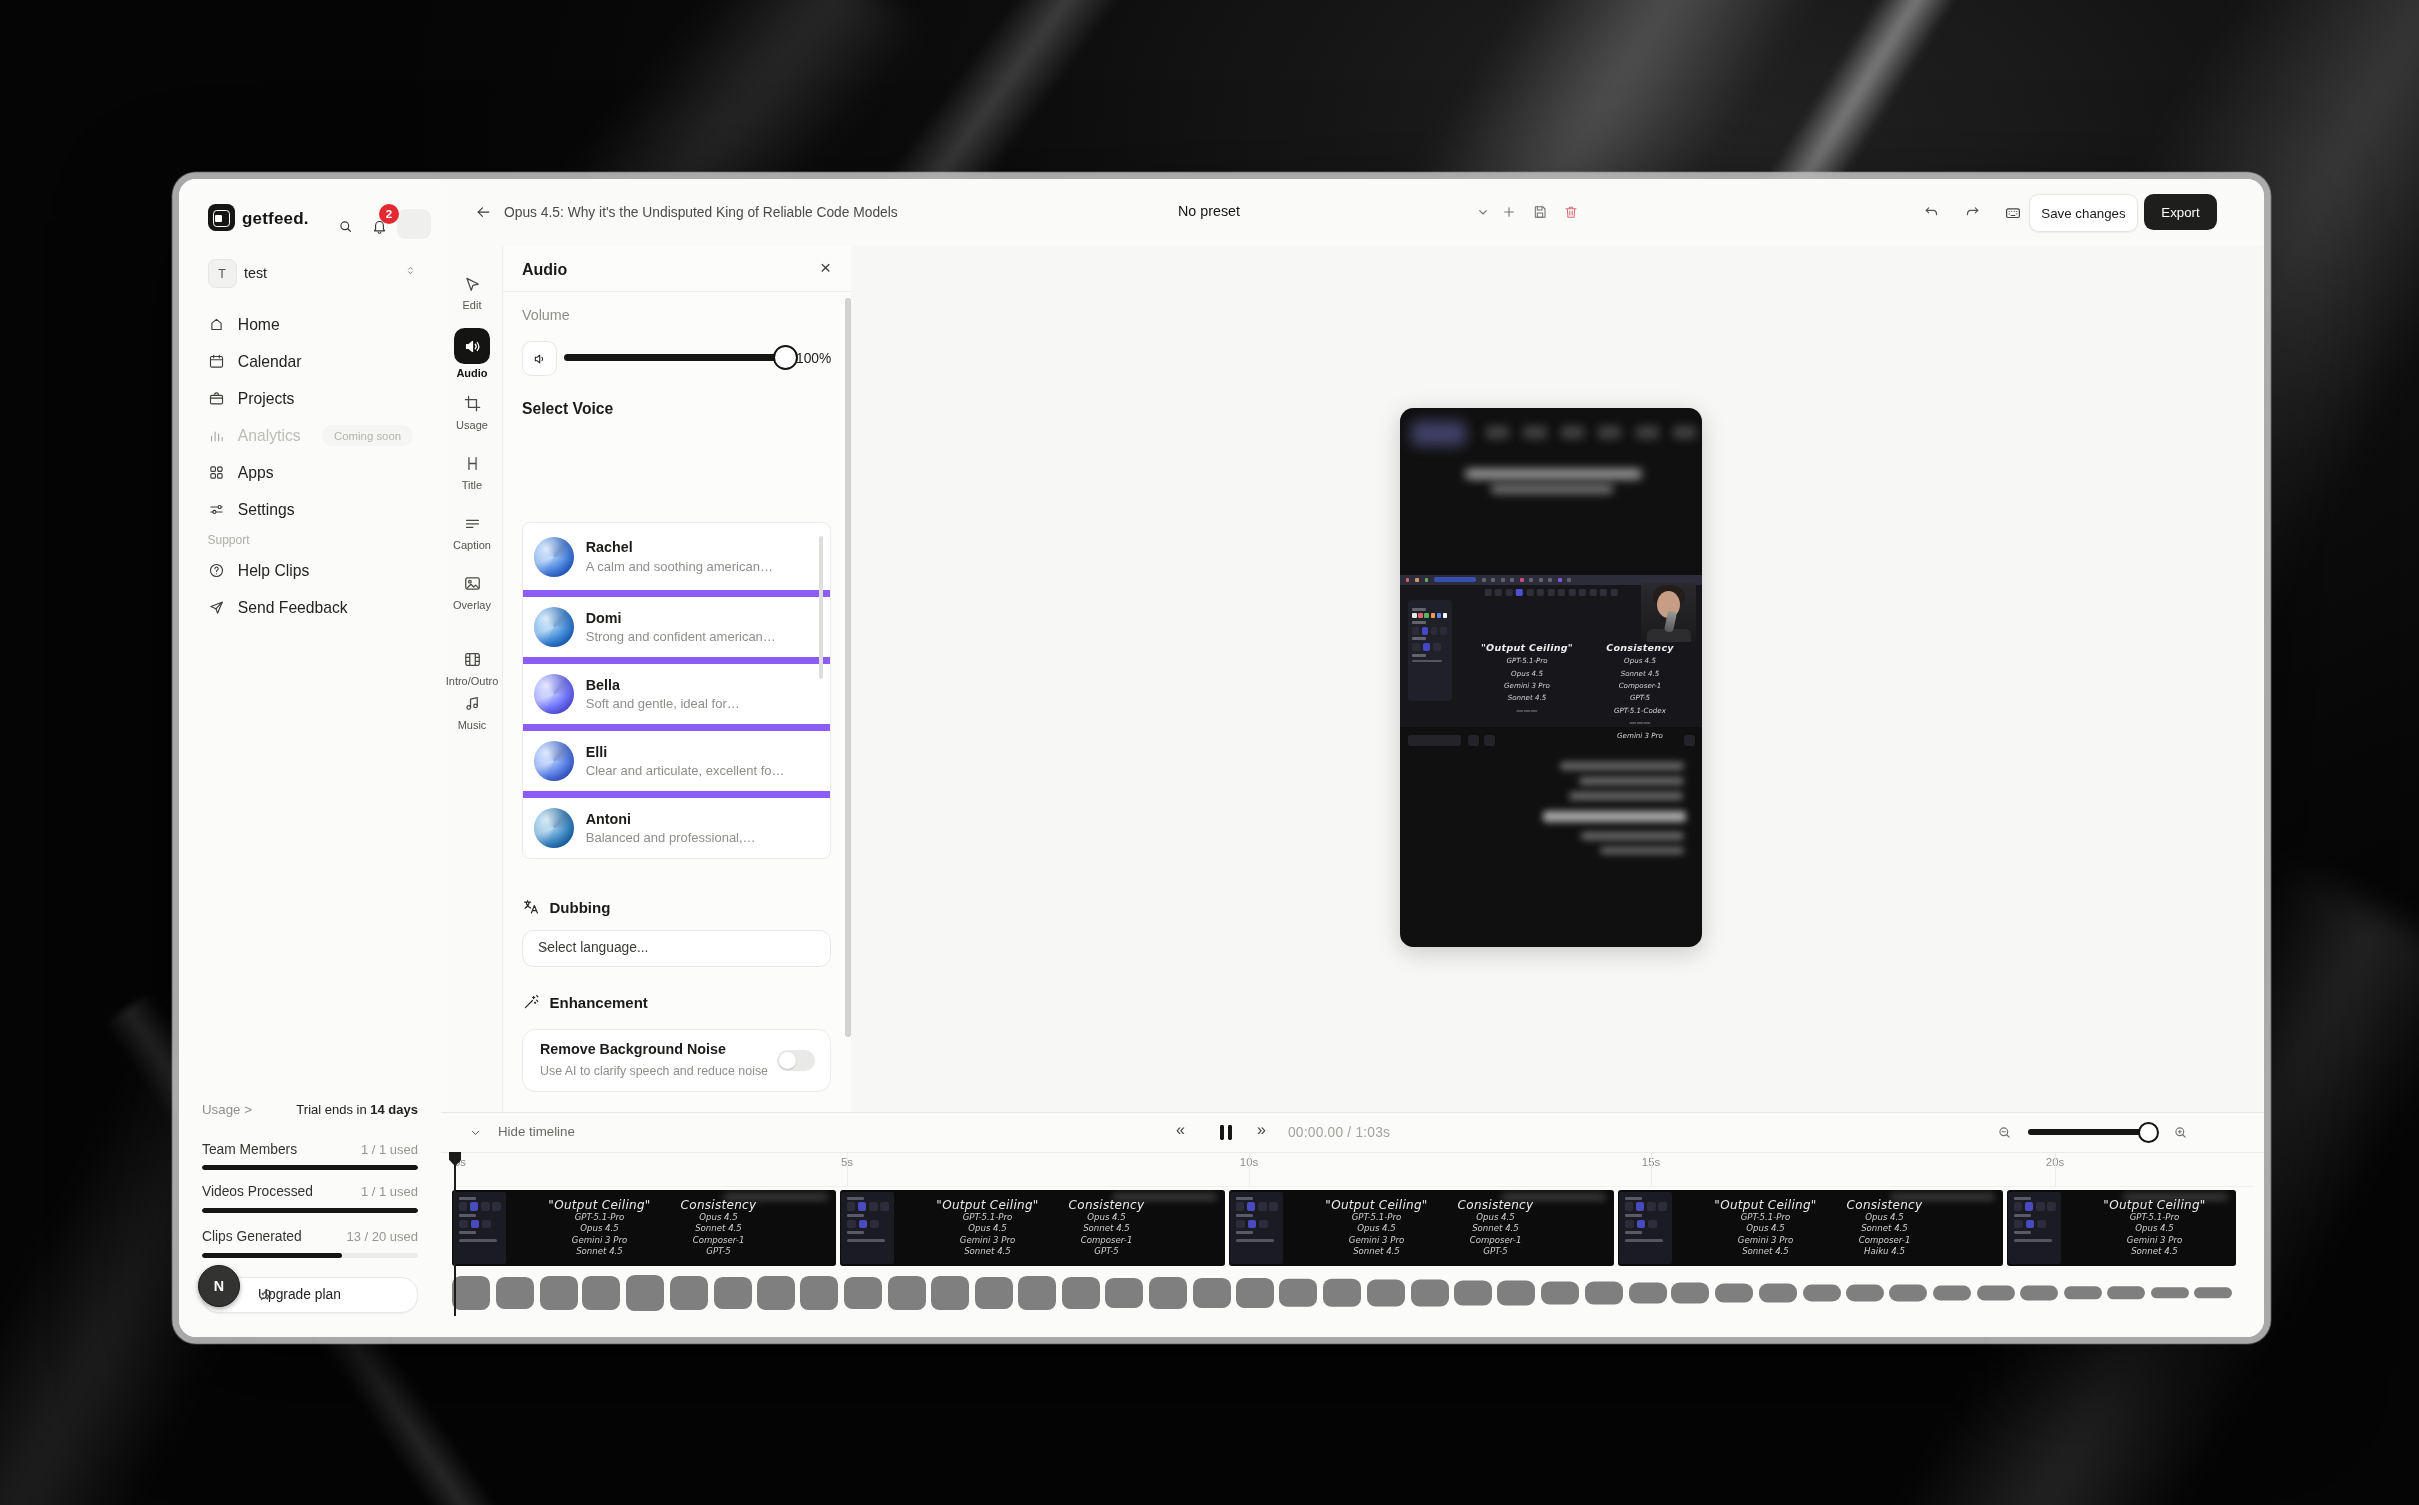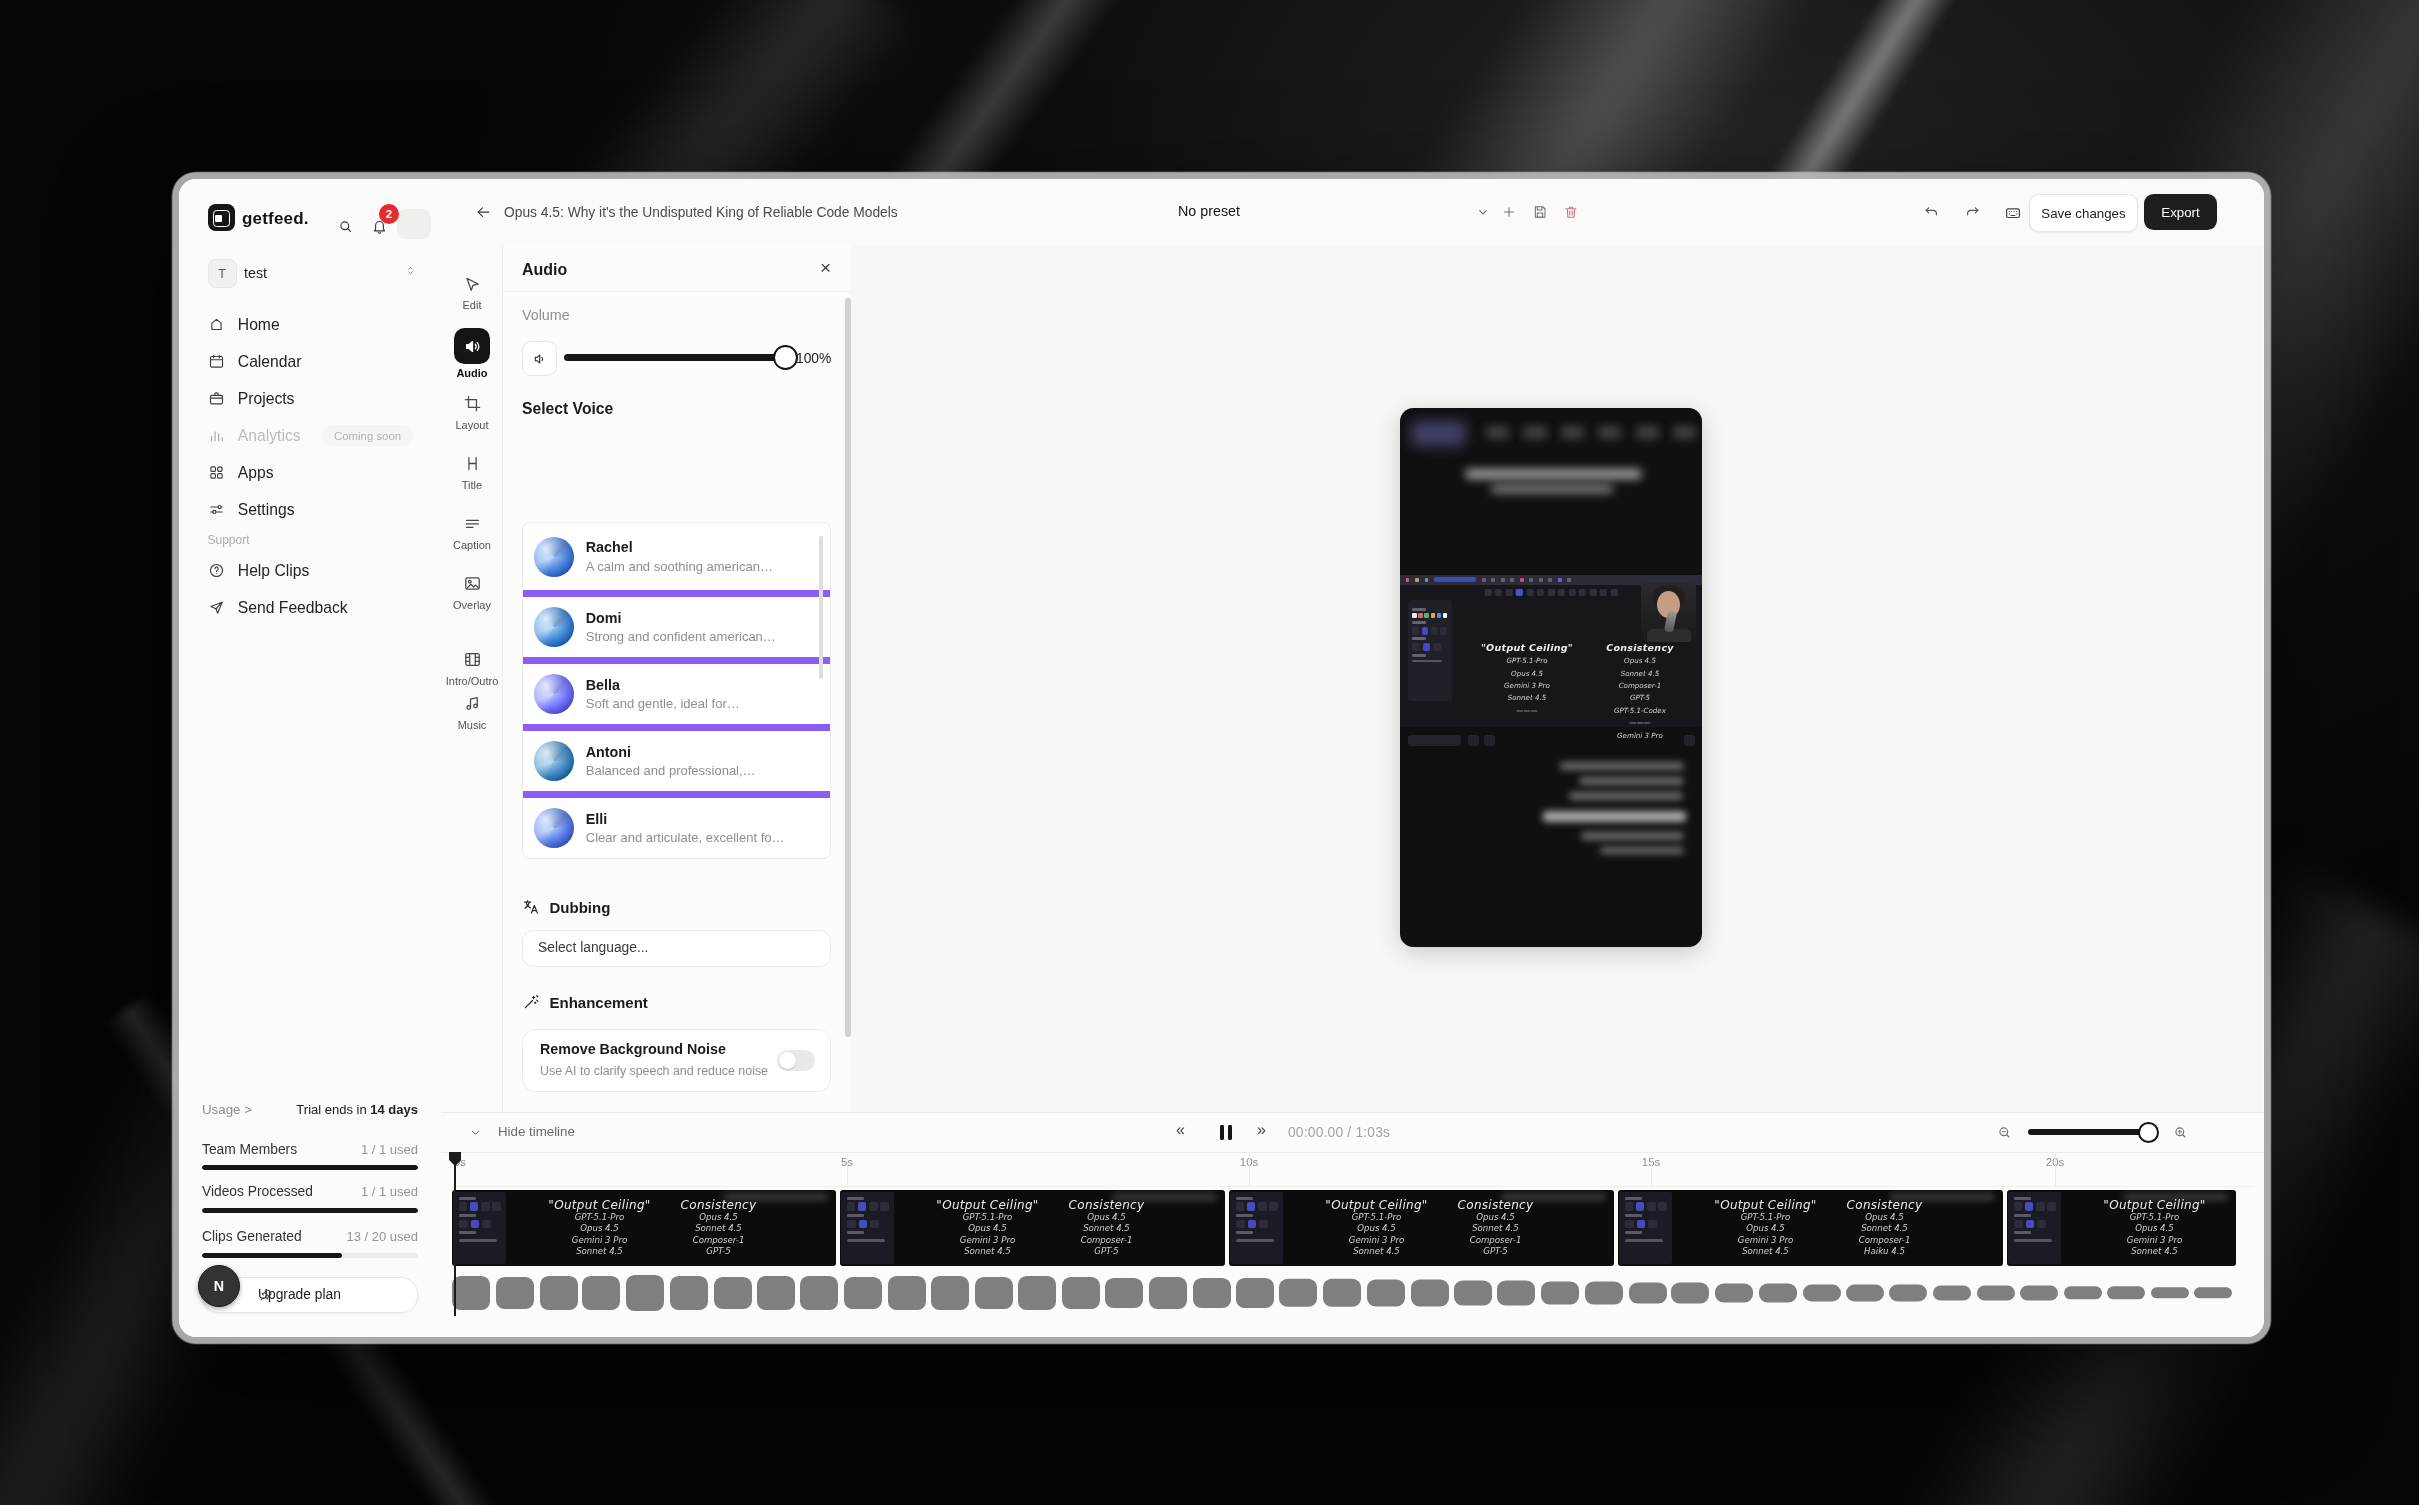--- a/index.html
+++ b/index.html
@@ -403,21 +403,21 @@
               <path d="M15.5 9.2a4.3 4.3 0 0 1 0 5.6M18 7a8 8 0 0 1 0 10"></path>
             </svg>
           </span>
         <div class="rlabel">Audio</div>
       </div>
       <div class="rail-item" style="top:148px">
         <span class="ricn"><svg class="ic" width="19" height="19" viewBox="0 0 24 24">
               <path d="M7 3v14h14"></path>
               <path d="M3 7h14v14"></path>
             </svg></span>
-        <div class="rlabel">Layout</div>
+        <div class="rlabel">Usage</div>
       </div>
       <div class="rail-item" style="top:208px">
         <span class="ricn"><svg class="ic" width="19" height="19" viewBox="0 0 24 24">
               <path d="M7.5 4.5v15M16.5 4.5v15M7.5 12h9"></path>
             </svg></span>
         <div class="rlabel">Title</div>
       </div>
       <div class="rail-item" style="top:268px">
         <span class="ricn"><svg class="ic" width="19" height="19" viewBox="0 0 24 24">
               <path d="M4.5 8h15M4.5 12.5h15M4.5 17h8"></path>
@@ -487,31 +487,31 @@
             </div>
         </div>
         <div class="voice-row">
           <div class="marble m3"></div>
           <div class="voice-text">
               <div class="voice-name">Bella</div>
               <div class="voice-desc">Soft and gentle, ideal for…</div>
             </div>
         </div>
         <div class="voice-row">
+          <div class="marble m5"></div>
+          <div class="voice-text">
+              <div class="voice-name">Elli</div>
+              <div class="voice-desc">Clear and articulate, excellent fo…</div>
+            </div>
+        </div>
+        <div class="voice-row">
           <div class="marble m4"></div>
           <div class="voice-text">
               <div class="voice-name">Antoni</div>
               <div class="voice-desc">Balanced and professional,…</div>
-            </div>
-        </div>
-        <div class="voice-row">
-          <div class="marble m5"></div>
-          <div class="voice-text">
-              <div class="voice-name">Elli</div>
-              <div class="voice-desc">Clear and articulate, excellent fo…</div>
             </div>
         </div>
         <div class="list-scroll"></div>
       </div>
 
       <div class="sect-hd" style="top:652px">
         <span class="sicn">
             <svg class="ic" width="18" height="18" viewBox="0 0 24 24">
               <path d="M3.5 5.5h8M7.5 3.6v1.9M5.5 5.5c.5 3.4 2.7 6.1 5.7 7.7M9.8 5.5c-.8 4-3.1 6.6-5.8 8.2"></path>
               <path d="M12.5 20l4-10 4 10M13.8 16.9h5.4"></path>

